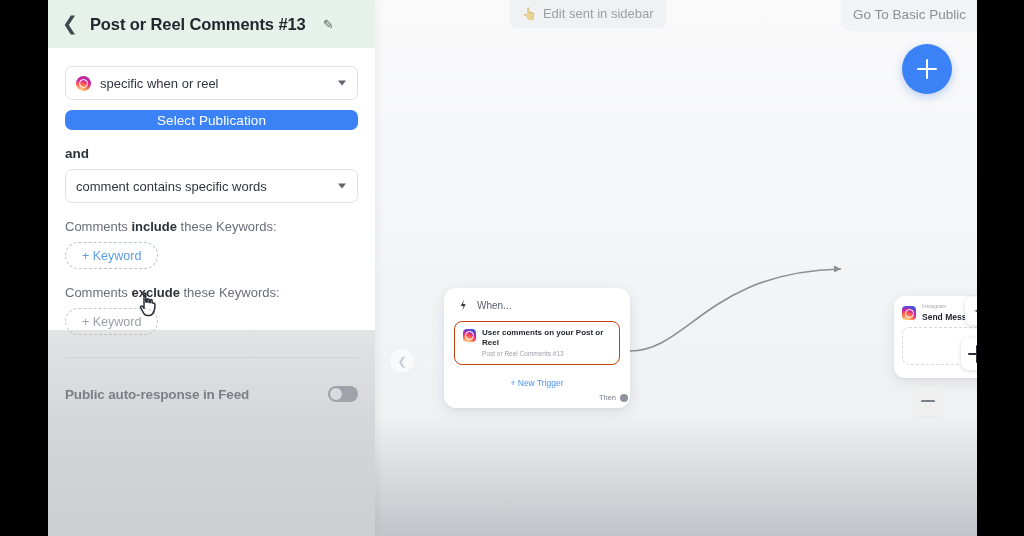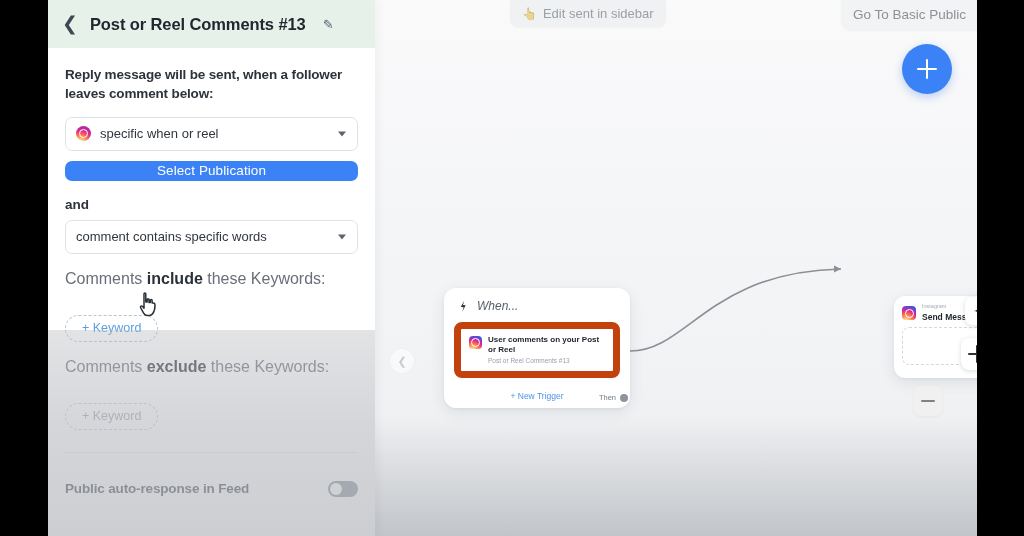--- a/index.html
+++ b/index.html
@@ -111,24 +111,24 @@
     background: #fff;
     border-radius: 12px;
     box-shadow: 0 4px 16px rgba(25,35,60,.09), 0 1px 3px rgba(25,35,60,.06);
     z-index: 15;
   }
   .trig-head {
     display: flex; align-items: center; gap: 7px;
     padding: 11px 0 0 13px;
   }
   .bolt-icon { width: 13px; height: 13px; color: #2f3440; }
-  .trig-head-label { font-size: 12px; color: #585f6b; font-style: italic; }
+  .trig-head-label { font-size: 10px; color: #585f6b; }
   .trig-item {
     margin: 9px 10px 0 10px;
-    border: 7px solid #c2410c;
+    border: 1px solid #c2410c;
     border-radius: 8px;
     background: #fff;
     padding: 6px 8px 7px 8px;
     display: flex; align-items: flex-start; gap: 6px;
   }
   .ig-badge {
     width: 13px; height: 13px; border-radius: 4px; flex: none; margin-top: 1px;
     background: radial-gradient(circle at 30% 107%, #fdf497 0%, #fd5949 45%, #d6249f 60%, #285AEB 90%);
     display:flex; align-items:center; justify-content:center;
   }
@@ -256,28 +256,28 @@
     height: 20px; border-radius: 7px; background: #3b82f6;
     color: #fff; font-size: 13.5px;
     display: flex; align-items: center; justify-content: center;
     letter-spacing: .1px;
   }
   .and-label {
     font-size: 13.5px; font-weight: 700; color: #2d333c;
     margin: 16px 0 8px 0;
   }
   .kw-label {
-    font-size: 16px; color: #696f78; margin: 16px 0 8px 0;
+    font-size: 13px; color: #696f78; margin: 16px 0 8px 0;
   }
   .kw-label b { color: #2c323a; font-weight: 700; }
   .kw-chip {
     display: inline-flex; align-items: center; justify-content: center;
     height: 25px; padding: 0 16px;
     border: 1.4px dashed #b9c4cf; border-radius: 14px;
-    font-size: 12.5px; color: #5a9de0; background: #fff; margin-top: 19px;
+    font-size: 12.5px; color: #5a9de0; background: #fff;
   }
   .kw-chip.muted { color: #9aa0a8; border-color: #c3c6cb; }
   .divider { height: 1px; background: #e4e6e9; margin: 22px 0 0 0; }
   .toggle-row {
     display: flex; align-items: center; justify-content: space-between;
     margin-top: 28px;
   }
   .toggle-label { font-size: 13.5px; color: #2a3039; font-weight: 700; letter-spacing: -.15px; }
   .toggle {
     width: 30px; height: 16px; border-radius: 9px; background: #7b828c;
@@ -374,21 +374,20 @@
   <div id="sidebar">
 
     <div id="sb-header">
       <span class="back-chev">❮</span>
       <span id="sb-title">Post or Reel Comments #13</span>
       <span class="pencil">✎</span>
     </div>
 
     <div id="sb-body">
 
-      <div class="intro">Reply message will be sent, when a follower leaves comment below:</div>
 
       <div class="select">
         <span class="ig-round">
             <span class="inner"></span>
           </span>
         <span class="select-text">specific when or reel</span>
         <span class="caret"></span>
       </div>
 
       <div id="select-publication">Select Publication</div>

